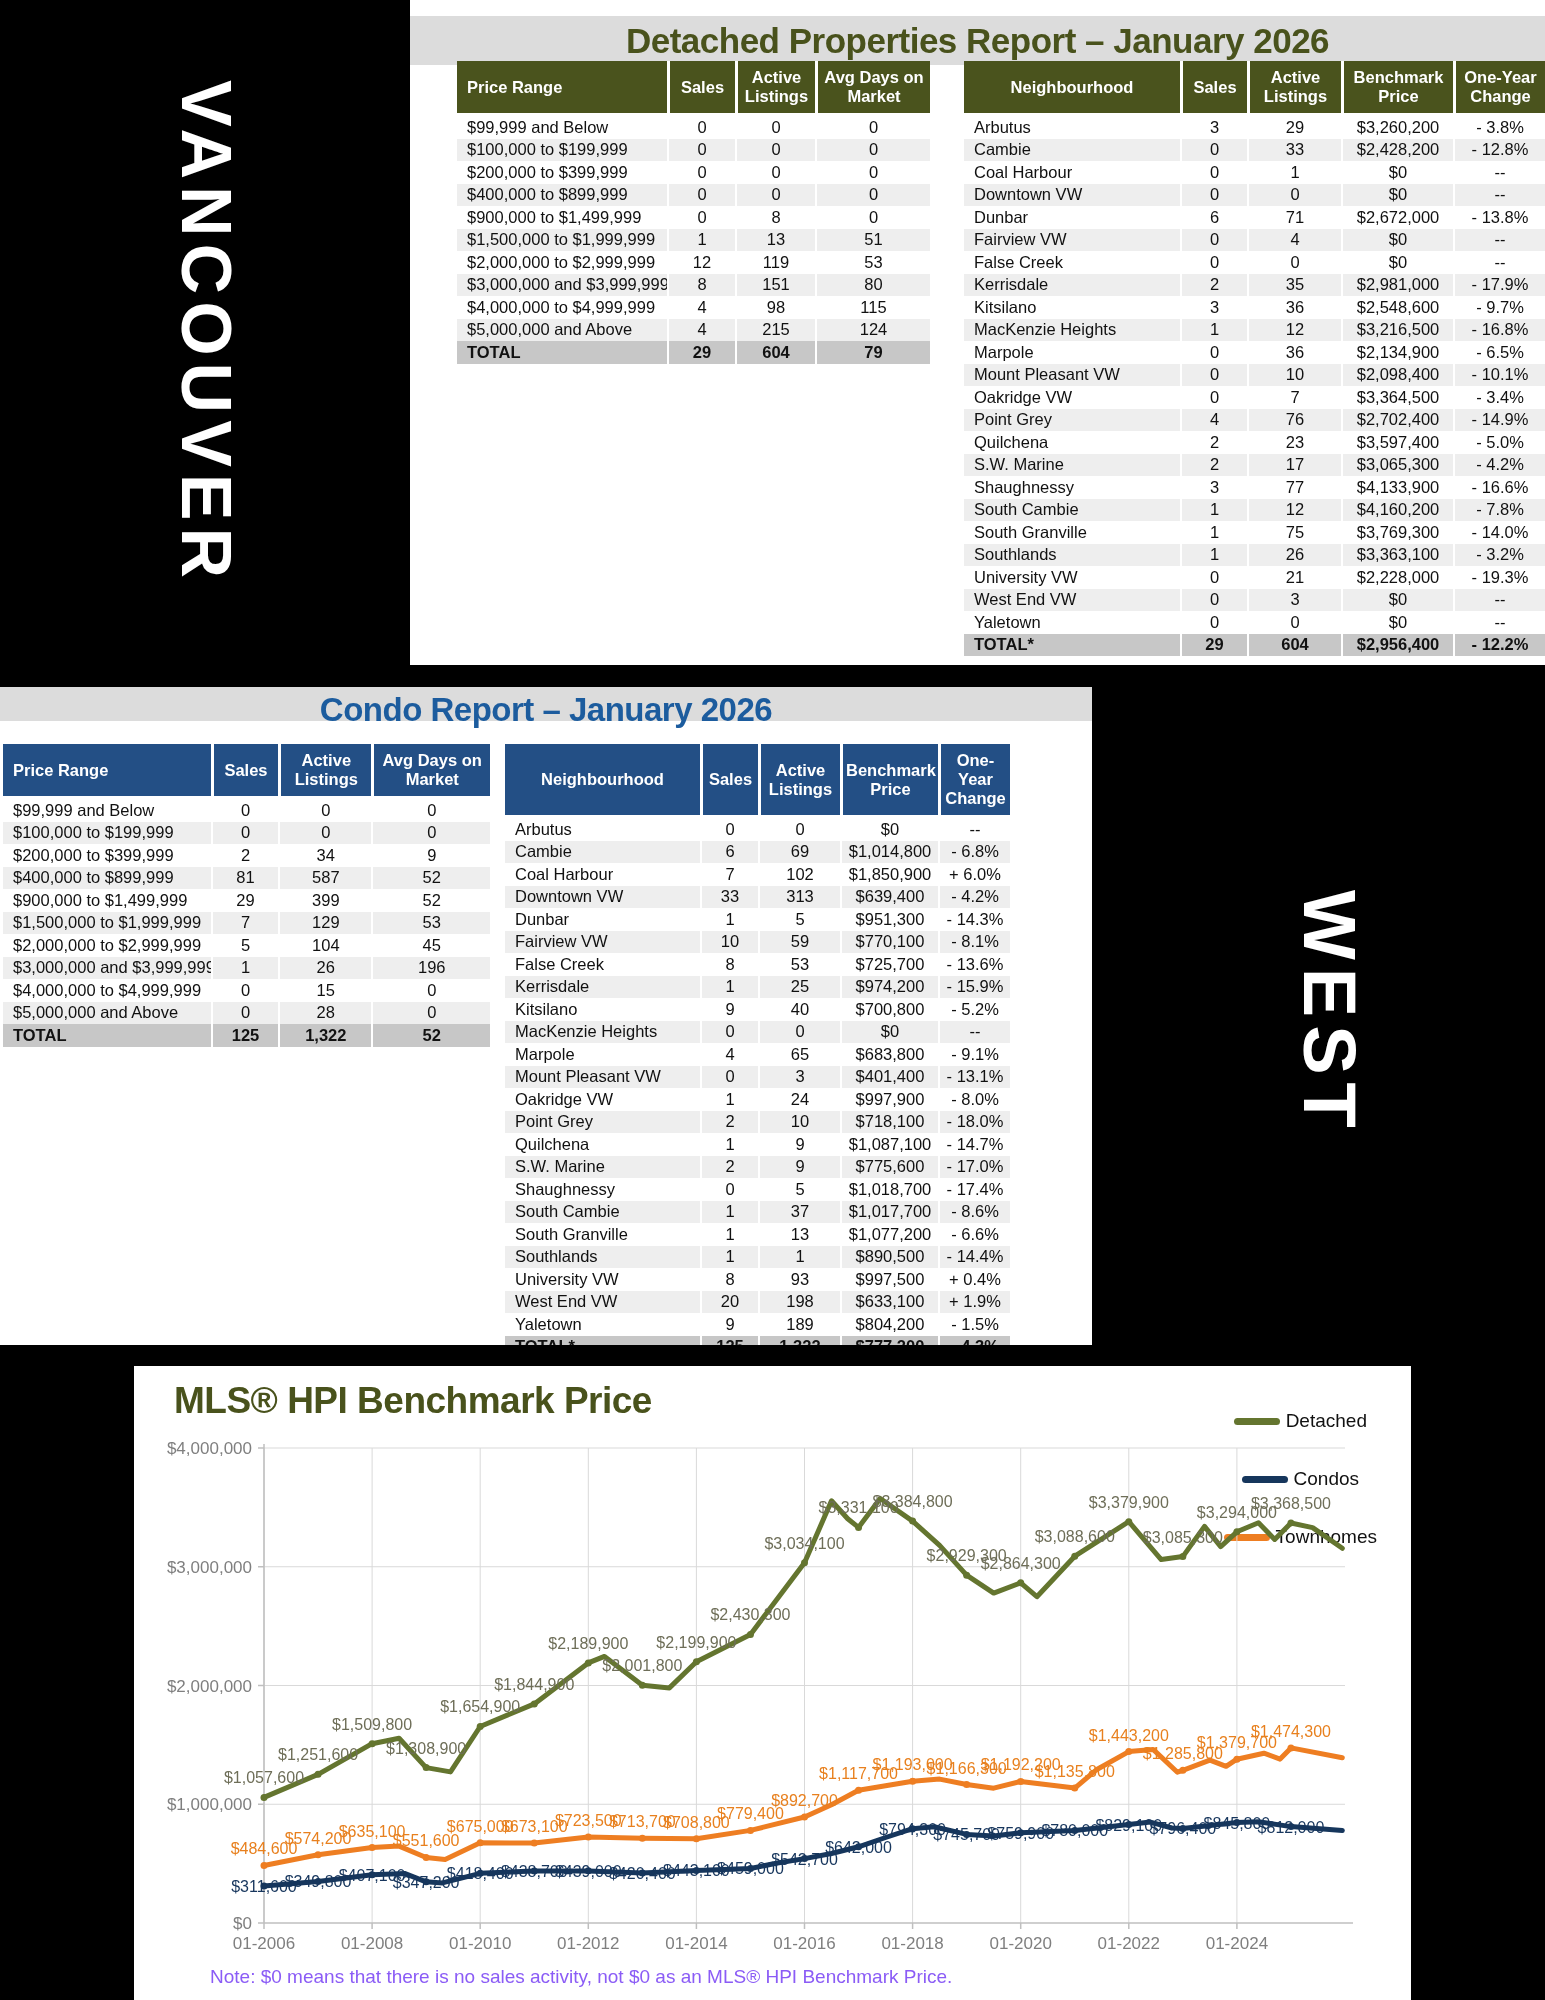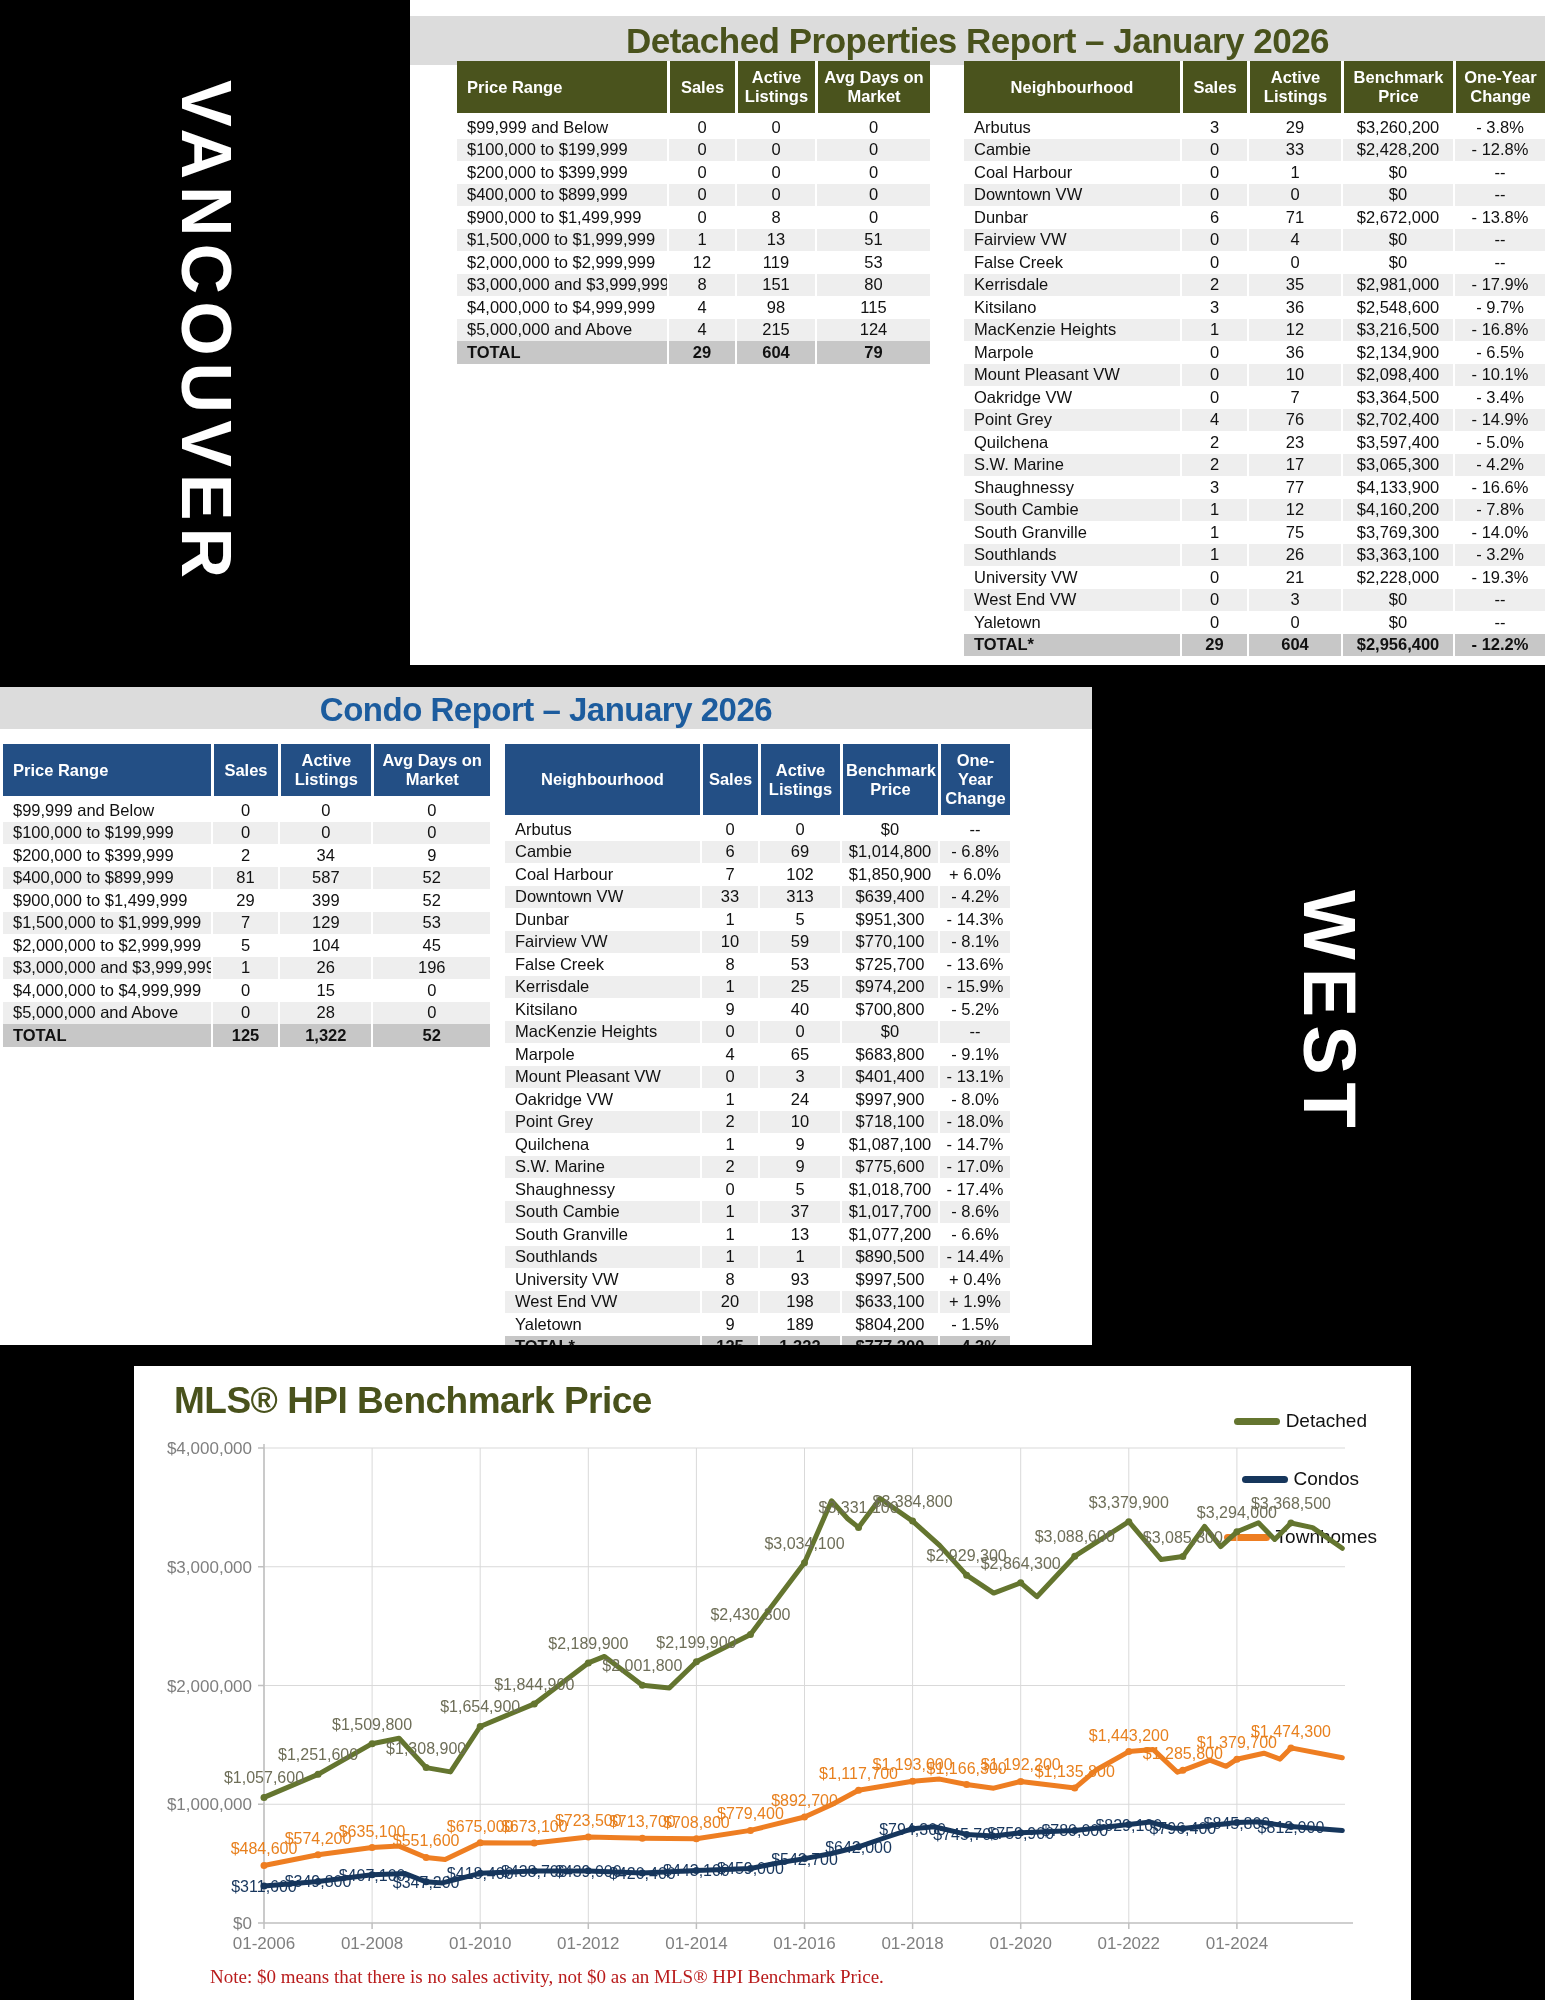--- a/index.html
+++ b/index.html
@@ -8,21 +8,21 @@
   .vlabel{position:absolute;color:#fff;font-weight:700;transform-origin:top left;
           transform:rotate(90deg);white-space:nowrap;}
   .vlabel.van{top:80px;left:246px;font-size:70px;letter-spacing:7px;}
   .vlabel.west{top:890px;left:1372px;font-size:74px;letter-spacing:8px;}
   .panel{position:absolute;background:#fff;overflow:hidden;}
   .sec-detached{left:410px;top:0;width:1135px;height:665px;}
   .sec-condo{left:0;top:687px;width:1092px;height:658px;}
   .sec-chart{left:134px;top:1366px;width:1277px;height:634px;}
   .band{position:absolute;left:0;top:0;width:100%;background:#dcdcdc;text-align:center;}
   .sec-detached .band{height:49px;margin-top:16px;}
-  .sec-condo .band{height:42px;}
+  .sec-condo .band{height:34px;}
   .band .sec-title{font-weight:700;letter-spacing:-0.5px;}
   .sec-detached .sec-title{font-size:35px;line-height:49px;}
   .sec-condo .sec-title{font-size:33px;line-height:45px;}
   table.rpt{border-collapse:separate;border-spacing:0;table-layout:fixed;position:absolute;
             font-size:16.5px;color:#111;}
   table.rpt th{background:var(--hdr,#444);color:#fff;font-weight:700;text-align:center;
                padding:7px 3px;line-height:19px;border-left:3px solid #fff;border-bottom:3px solid #fff;
                vertical-align:middle;}
   table.rpt th:first-child{border-left:none;margin-left:8px;}
   table.rpt.first-left th:first-child{text-align:left;padding-left:10px;}
@@ -34,21 +34,21 @@
   .det-price{left:47px;top:61px;width:473px;}
   .det-neigh{left:554px;top:61px;width:581px;}
   .con-price{left:3px;top:57px;width:487px;}
   .con-neigh{left:505px;top:57px;width:505px;}
   .chart-title{position:absolute;left:40px;top:14px;font-size:37px;font-weight:700;letter-spacing:-0.5px;}
   .legend{position:absolute;right:34px;top:44px;display:flex;gap:36px;align-items:center;flex-direction:column;}
   .legend-item{display:flex;align-items:center;gap:6px;font-size:19px;color:#111;}
   .swatch{display:inline-block;width:46px;height:7px;border-radius:4px;background:#888;}
   #hpi-chart{position:absolute;left:0;top:70px;}
   #hpi-chart text{font-family:"Liberation Sans",sans-serif;}
-  .chart-note{position:absolute;left:76px;top:600px;font-size:19px;color:#b91c1c;font-family:Liberation Serif, serif;}
+  .chart-note{position:absolute;left:76px;top:600px;font-size:19px;color:#8b5cf6;}
 </style>
 </head>
 <body>
 
 <div class="page">
 
   <div class="vlabel van">VANCOUVER</div>
   <div class="vlabel west">WEST</div>
 
   <div class="panel sec-detached" style="--hdr: #4a531d;">

